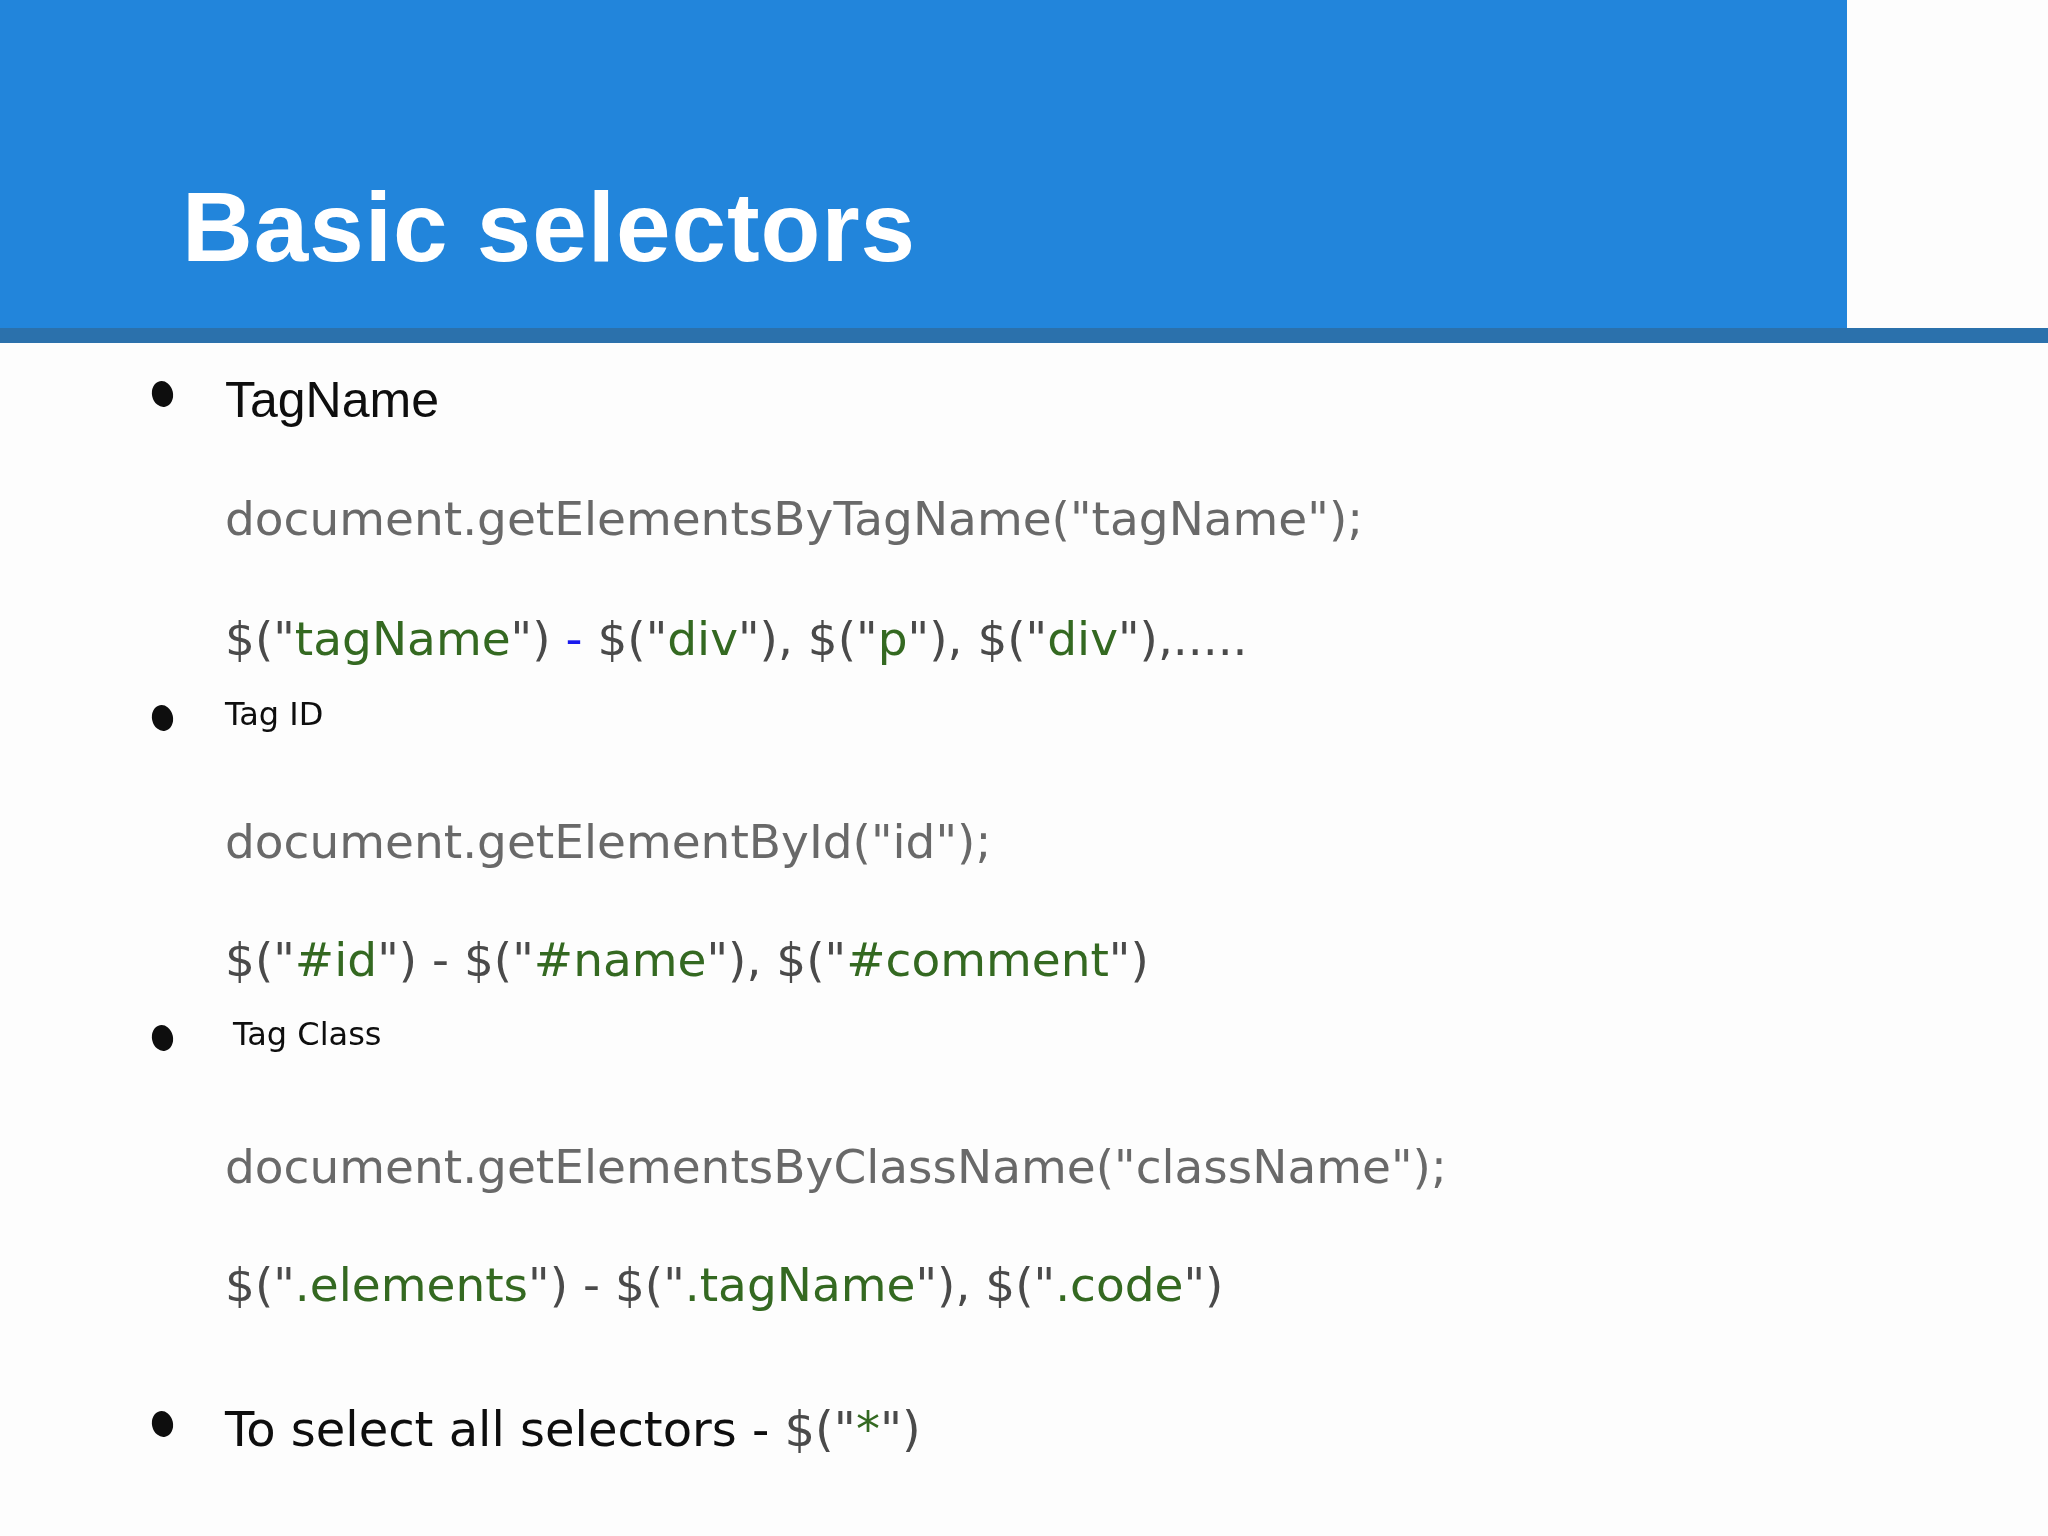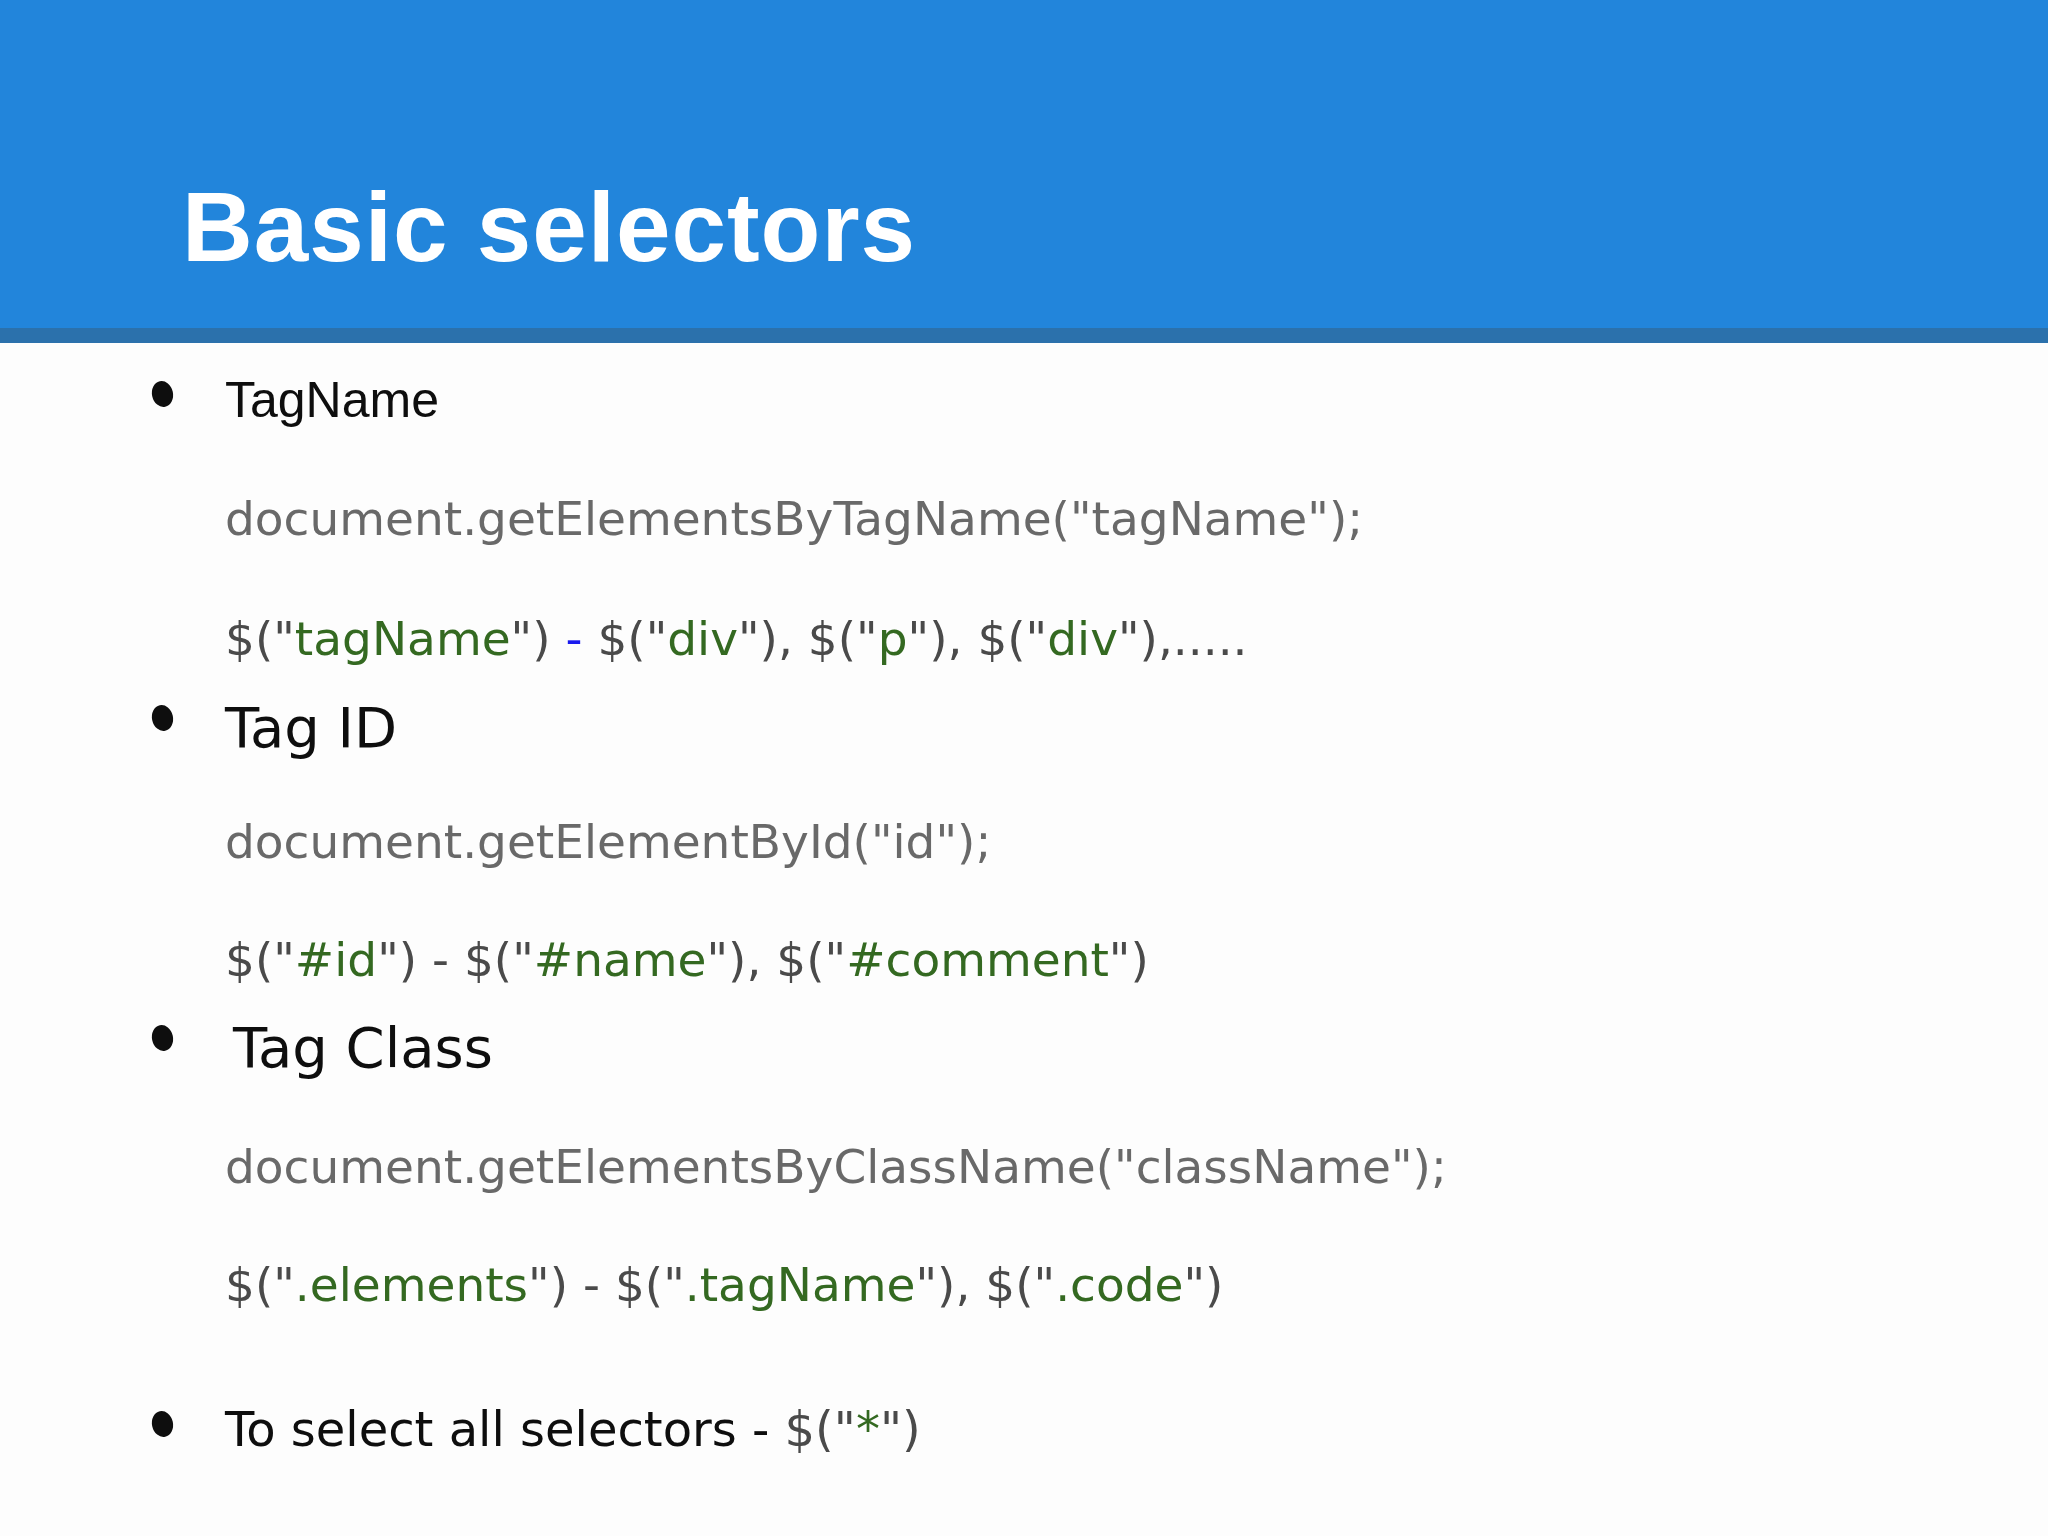--- a/index.html
+++ b/index.html
@@ -10,21 +10,21 @@
   .slide{
     position:relative;
     width:2048px;
     height:1536px;
     background:var(--c-background,#FDFDFD);
     overflow:hidden;
   }
   
   .banner{
     position:absolute; left:0; top:0;
-    width:2048px; height:328px;
+    width:1847px; height:328px;
     background:var(--c-banner,#2285DB);
   }
   .banner-strip{
     position:absolute; left:0; top:328px;
     width:2048px; height:15px;
     background:var(--c-banner_strip,#2B71AC);
   }
   .title{
     position:absolute; left:182px; top:176px;
     margin:0;
@@ -44,21 +44,21 @@
     background:var(--c-black,#0E0E0E);
     border-radius:50%;
     transform:rotate(-12deg);
   }
   .label-sans{
     font-family:"Liberation Sans", sans-serif;
     font-size:50px; color:var(--c-black,#0E0E0E);
   }
   .label-comic{
     font-family:"DejaVu Sans", sans-serif;
-    font-size:56px; color:var(--c-black,#0E0E0E);
+    font-size:32px; color:var(--c-black,#0E0E0E);
   }
   .code-line{
     font-family:"DejaVu Sans", sans-serif;
     font-size:47px; color:var(--c-code_gray,#696969);
   }
   .jq-line, .footer-line{
     font-family:"DejaVu Sans", sans-serif;
     font-size:47px;
   }
   .footer-line{font-size:48px;}

